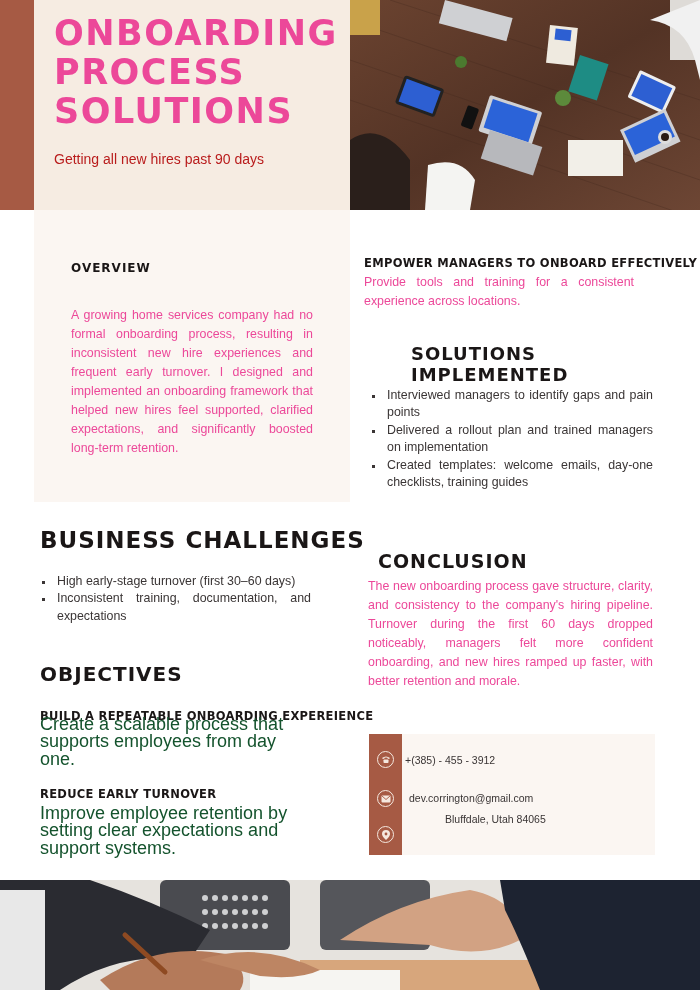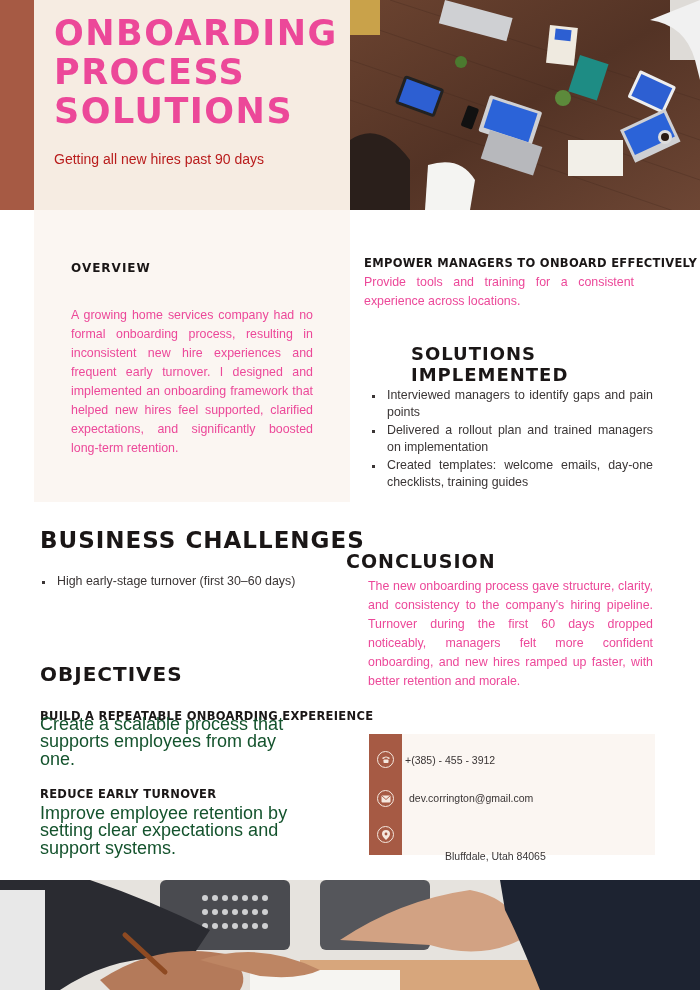--- a/index.html
+++ b/index.html
@@ -40,21 +40,21 @@
 
     .challenges-title { left: 40px; top: 527px; font-size: 23px; }
     .challenges-list { left: 35px; top: 573px; width: 276px; }
 
     .objectives-title { left: 40px; top: 662px; font-size: 20px; }
     .obj1-title { left: 40px; top: 688px; margin-top: 21px; }
     .obj1-text { left: 40px; top: 716px; width: 250px; }
     .obj2-title { left: 40px; top: 787px; }
     .obj2-text { left: 40px; top: 805px; width: 280px; }
 
-    .conclusion-title { left: 346px; top: 550px; font-size: 19px; }
+    .conclusion-title { left: 378px; top: 550px; font-size: 19px; }
     .conclusion-text { left: 368px; top: 577px; width: 285px; }
 
     
     .contact-card { left: 369px; top: 734px; width: 286px; height: 121px; background: #fbf6f2; }
     .contact-strip { left: 369px; top: 734px; width: 33px; height: 121px; background: #a65a44; }
     .c-icon { width: 17px; height: 17px; border: 1.3px solid #f5e8df; border-radius: 50%; display: flex; align-items: center; justify-content: center; }
     .contact-text { font-size: 10.5px; color: #3a3535; white-space: nowrap; }
   </style>
 </head>
 <body>
@@ -139,20 +139,21 @@
 <h2 class="abs h-lg solutions-title">SOLUTIONS IMPLEMENTED</h2>
 <ul class="abs bullets solutions-list">
   <li>Interviewed managers to identify gaps and pain points</li>
   <li>Delivered a rollout plan and trained managers on implementation</li>
   <li>Created templates: welcome emails, day-one checklists, training guides</li>
 </ul>
 
 <h2 class="abs h-lg challenges-title">BUSINESS CHALLENGES</h2>
 <ul class="abs bullets challenges-list">
   <li>High early-stage turnover (first 30–60 days)</li>
+  <li>Inconsistent training, documentation, and expectations</li>
 </ul>
 
 <h2 class="abs h-lg objectives-title">OBJECTIVES</h2>
 <h3 class="abs h-sm obj1-title">BUILD A REPEATABLE ONBOARDING EXPEREIENCE</h3>
 <p class="abs body-left obj1-text">Create a scalable process that supports employees from day one.</p>
 <h3 class="abs h-sm obj2-title">REDUCE EARLY TURNOVER</h3>
 <p class="abs body-left obj2-text">Improve employee retention by setting clear expectations and support systems.</p>
 
 <h2 class="abs h-lg conclusion-title">CONCLUSION</h2>
 <p class="abs body-text conclusion-text">The new onboarding process gave structure, clarity, and consistency to the company's hiring pipeline. Turnover during the first 60 days dropped noticeably, managers felt more confident onboarding, and new hires ramped up faster, with better retention and morale.</p>
@@ -175,21 +176,21 @@
     </svg>
 </div>
 <div class="abs contact-text" style="left:409px; top:792px;">dev.corrington@gmail.com</div>
 
 <div class="abs c-icon" style="left:377px; top:826px;">
   <svg width="8" height="10" viewBox="0 0 8 10">
       <path d="M4 0 Q8 0 8 4 Q8 6.5 4 10 Q0 6.5 0 4 Q0 0 4 0 Z" fill="#f5e8df"></path>
       <circle cx="4" cy="4" r="1.4" fill="#a65a44"></circle>
     </svg>
 </div>
-<div class="abs contact-text" style="left:409px; top:850px;padding-left:36px;">Bluffdale, Utah 84065</div>
+<div class="abs contact-text" style="left:409px; top:813px;padding-left:36px;">Bluffdale, Utah 84065</div>
 
 <div class="abs photo-bottom">
   <svg width="700" height="110" viewBox="0 0 700 110">
     <rect width="700" height="110" fill="#e6e3de"></rect>
     <rect x="160" y="0" width="130" height="70" rx="6" fill="#4a4b50"></rect>
     <g fill="#cfd0d2">
       <circle cx="205" cy="18" r="3"></circle>
         <circle cx="215" cy="18" r="3"></circle>
         <circle cx="225" cy="18" r="3"></circle>
         <circle cx="235" cy="18" r="3"></circle>

